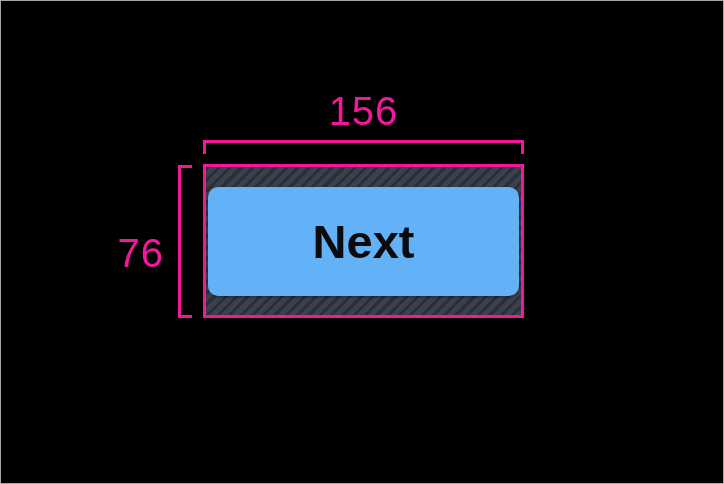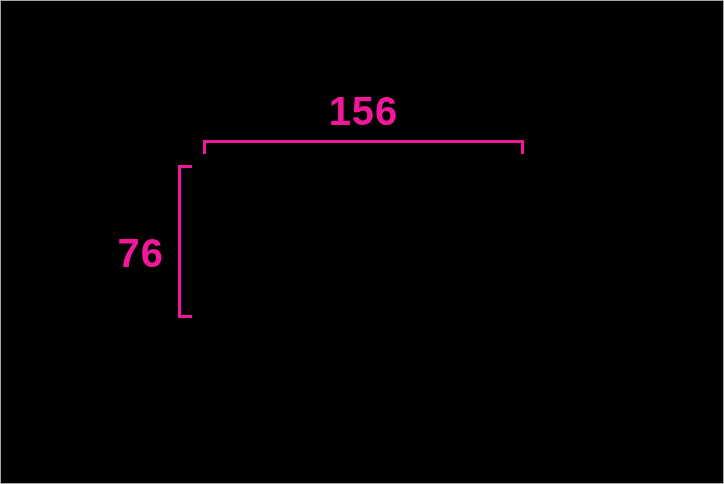--- a/index.html
+++ b/index.html
@@ -15,21 +15,21 @@
     box-sizing: border-box;
     background: #000000;
     border: 1px solid #a6a6a6;
     overflow: hidden;
   }
   
   .dim-label {
     position: absolute;
     color: #f2179b;
     font-size: 40px;
-    font-weight: 700;
+    font-weight: 400;
     line-height: 40px;
     letter-spacing: 1px;
   }
   .dim-width {
     left: 202px;
     top: 90px;
     width: 321px;
     text-align: center;
   }
   .dim-height {
@@ -106,14 +106,17 @@
 <div class="screen">
 
   <div class="dim-label dim-width">156</div>
 
   <div class="bracket-top"></div>
 
   <div class="dim-label dim-height">76</div>
 
   <div class="bracket-left"></div>
 
+  <div class="view-bounds">
+    <button class="next-btn">Next</button>
+  </div>
 
 </div>
 
 </body></html>

